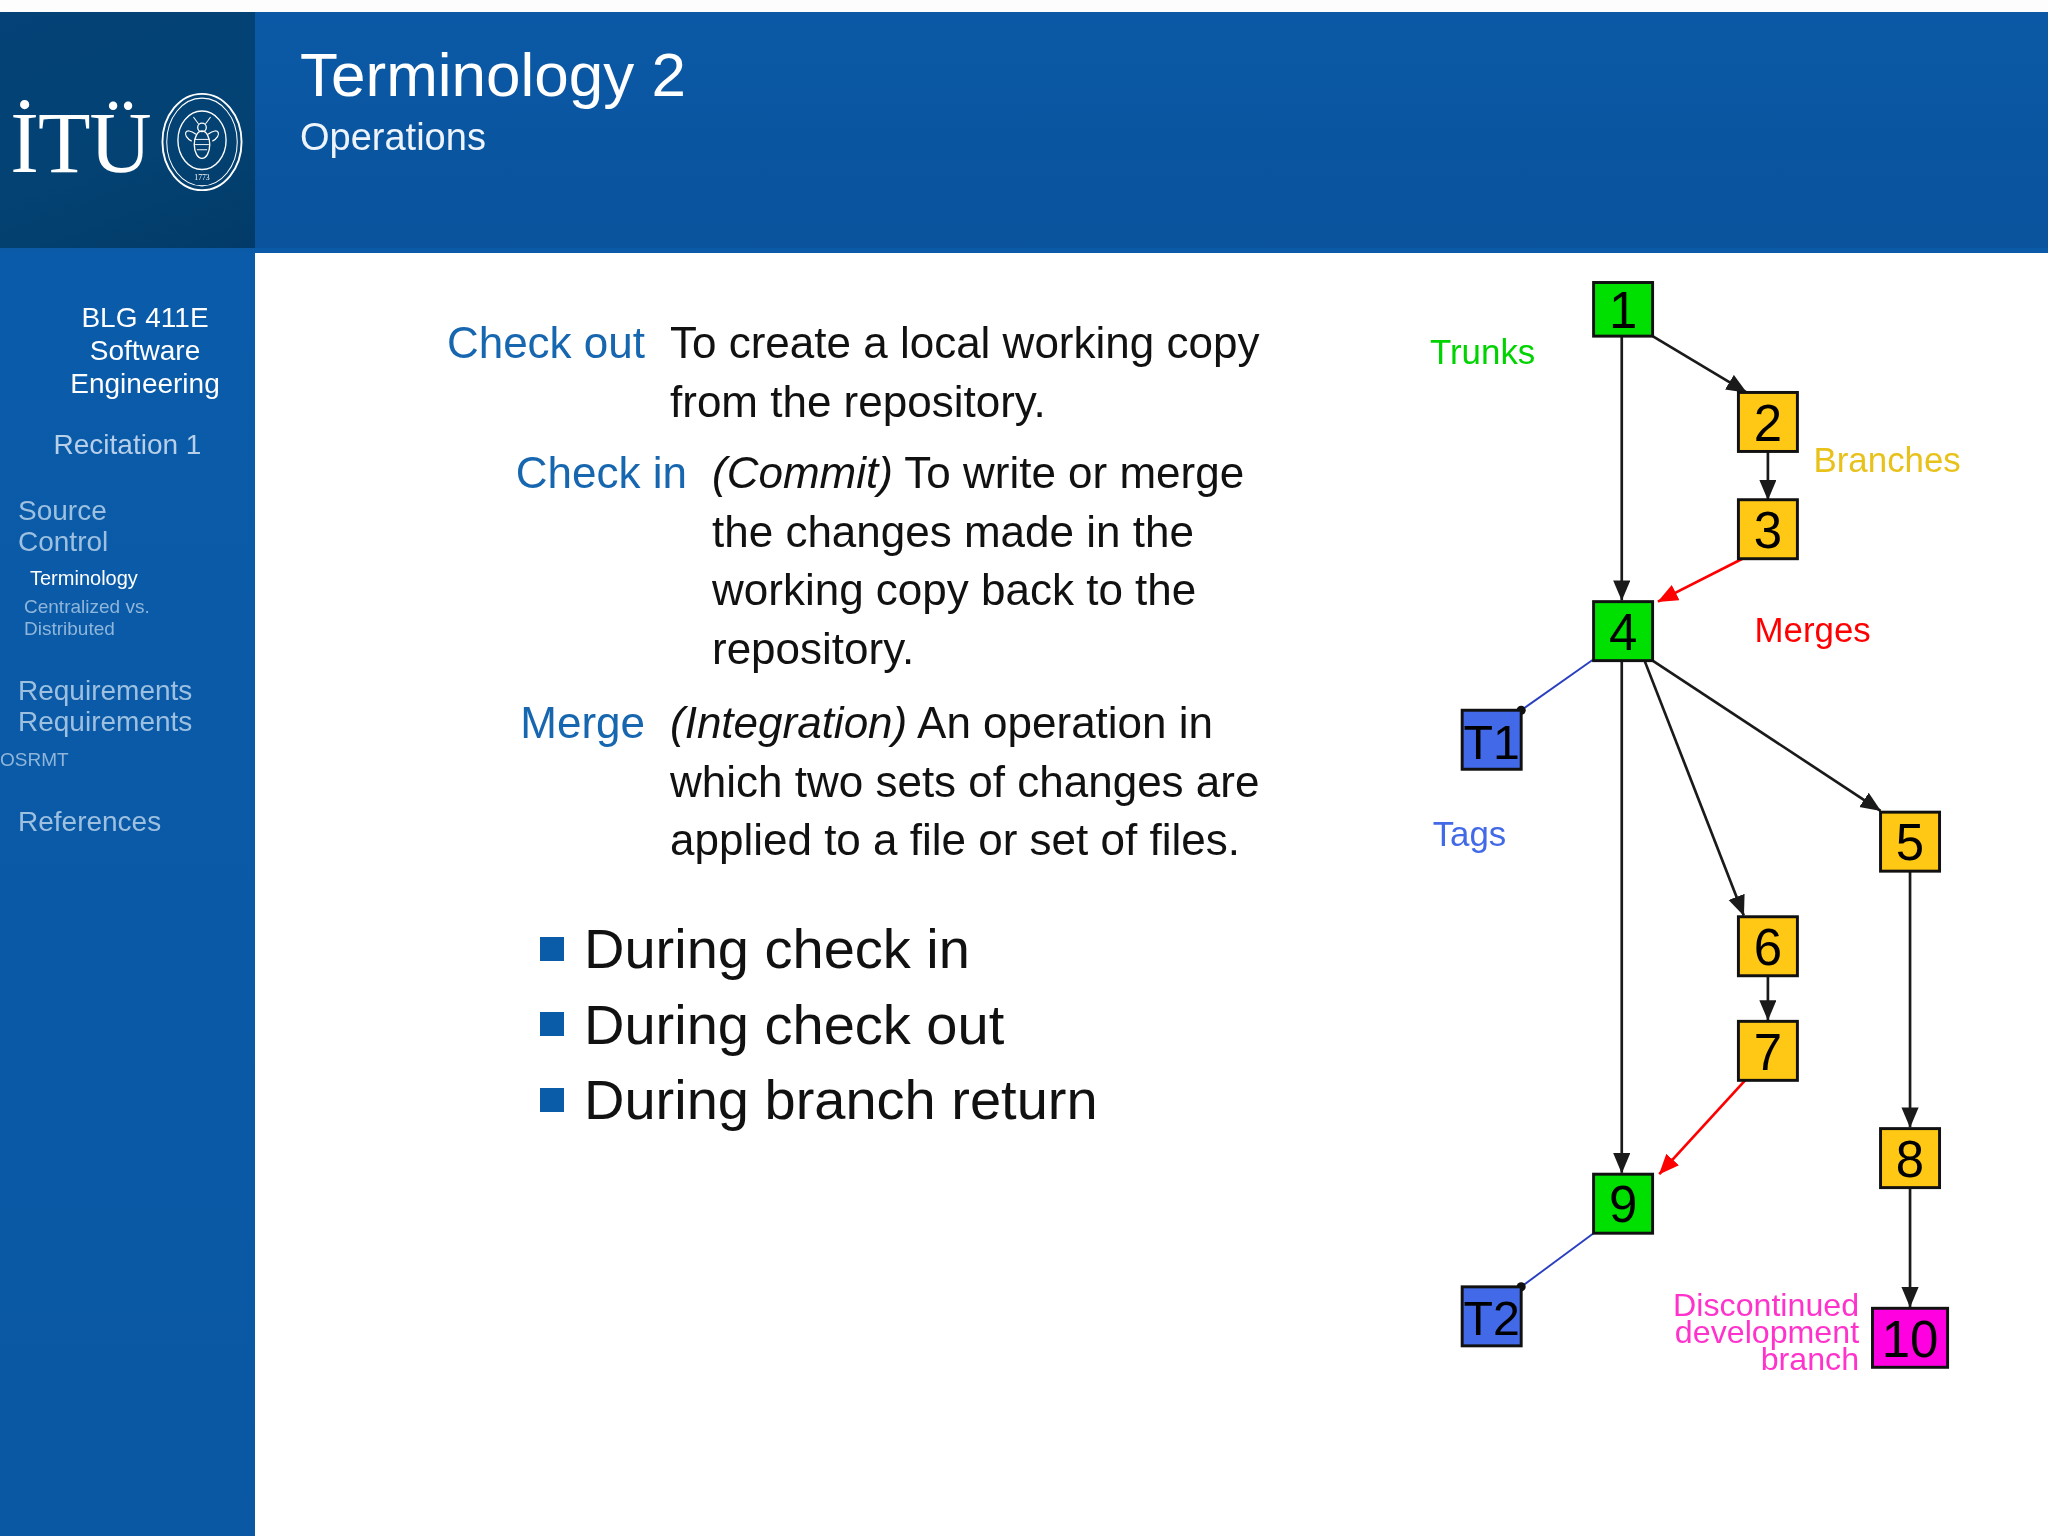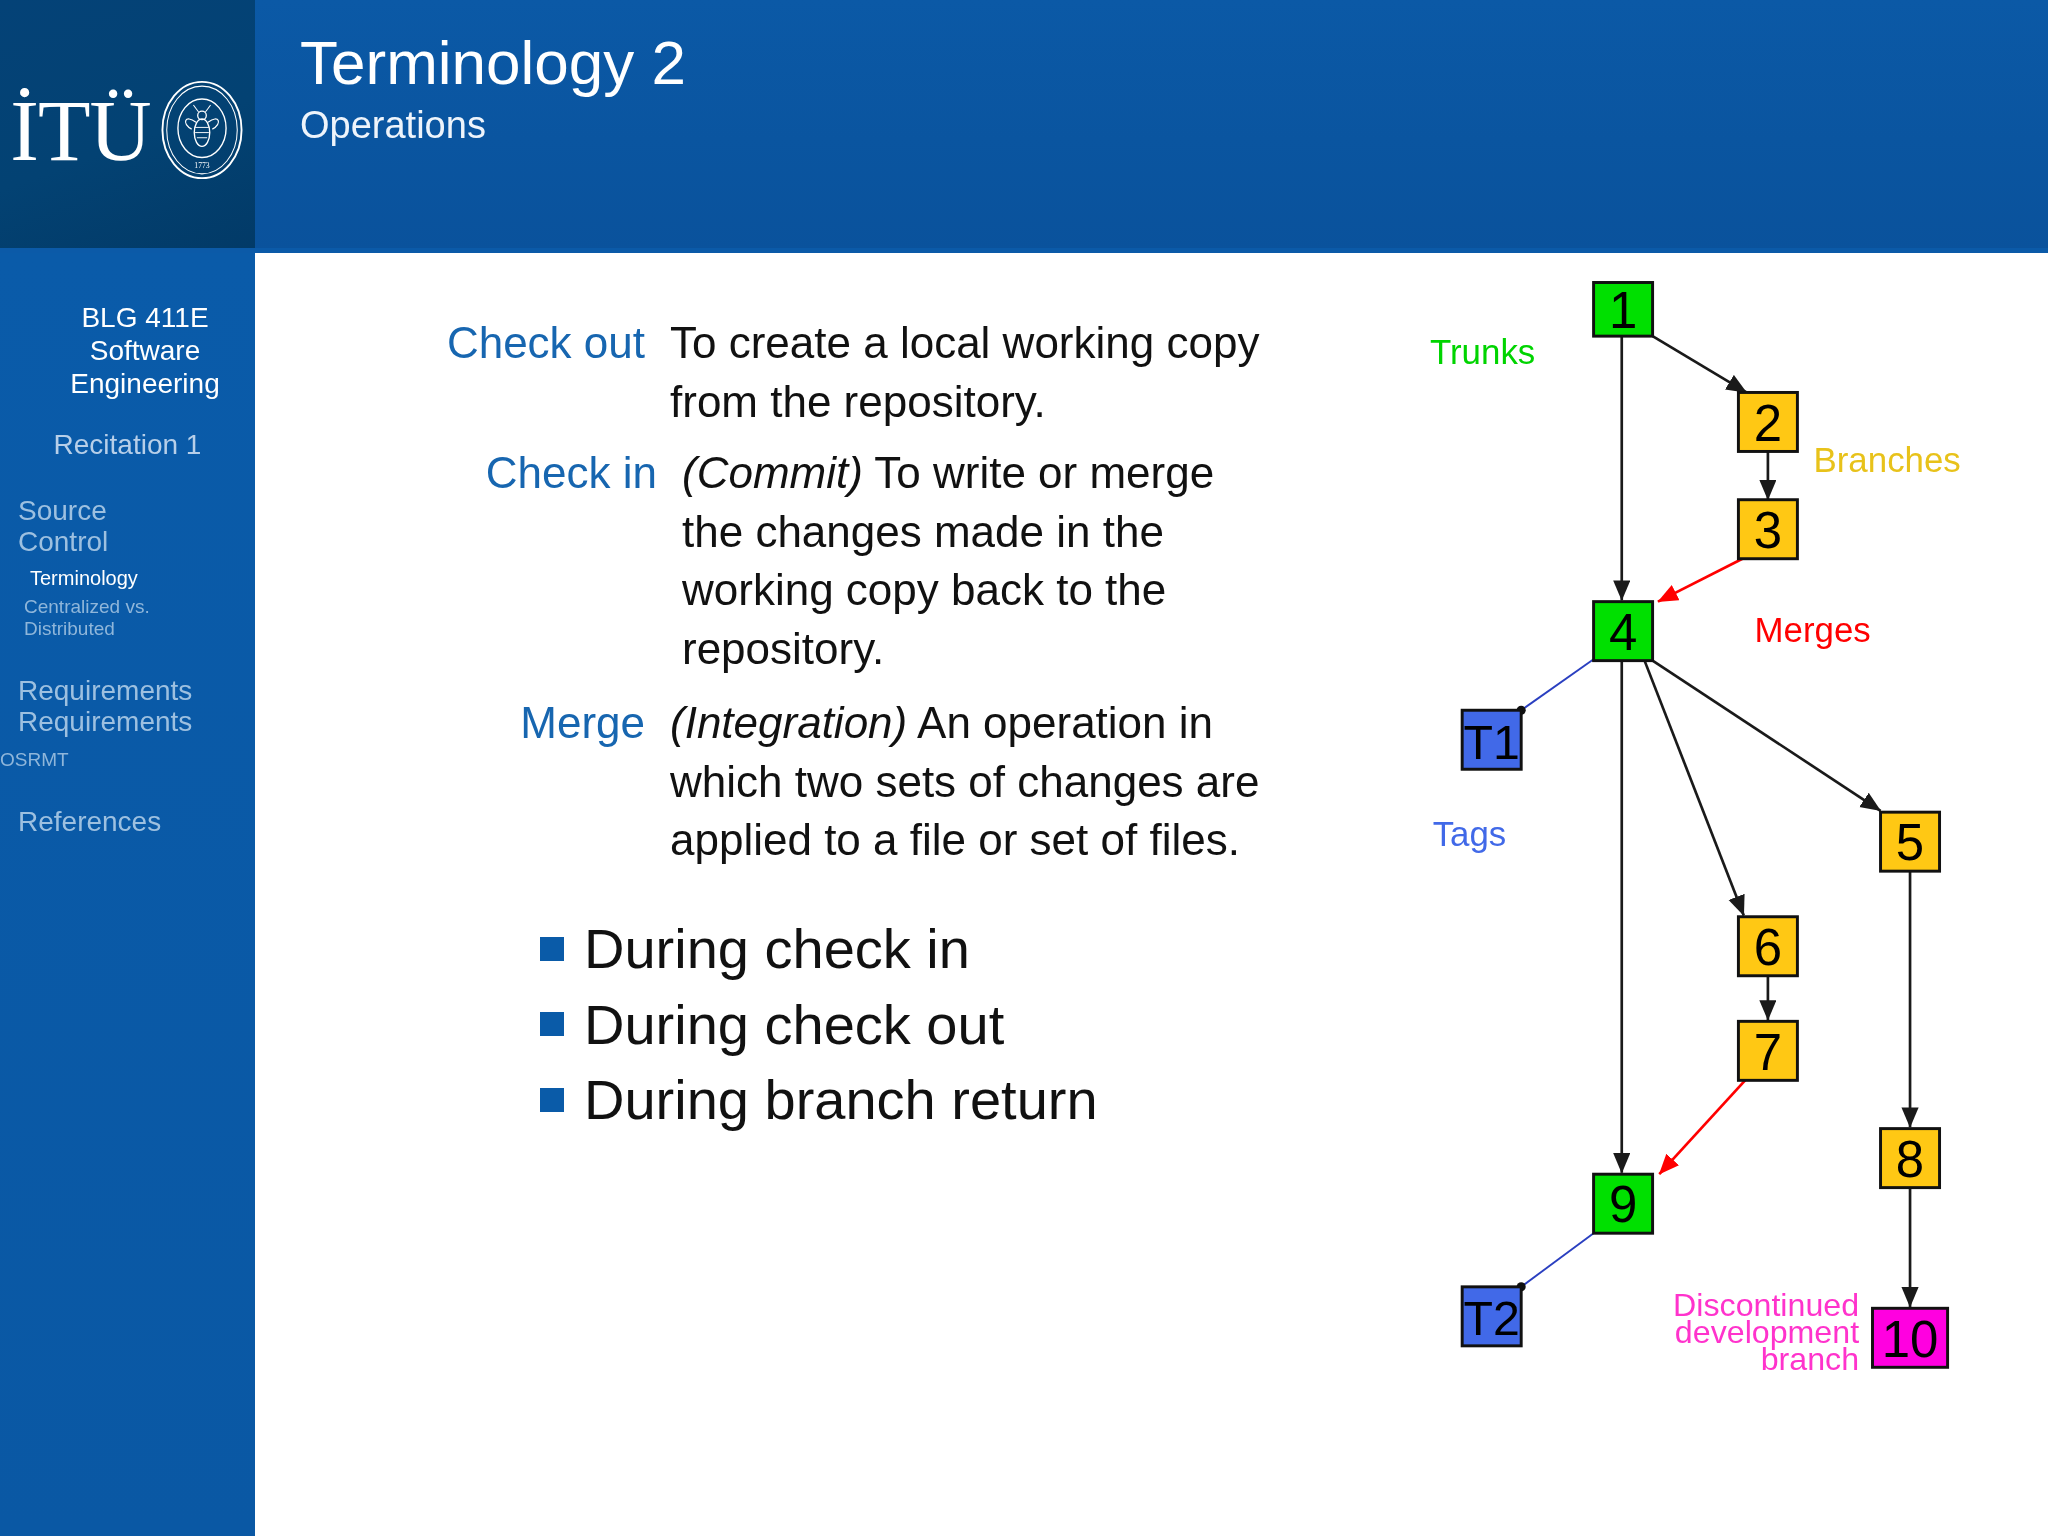--- a/index.html
+++ b/index.html
@@ -6,21 +6,21 @@
   body{
     width:2048px;height:1536px;overflow:hidden;
     background:#ffffff;
     font-family:"Liberation Sans","DejaVu Sans",sans-serif;
     -webkit-font-smoothing:antialiased;
   }
   #slide{position:relative;width:2048px;height:1536px;background:#fdfdfd;}
 
   
   #header{
-    position:absolute;left:0;top:0;width:2048px;height:253px;
+    position:absolute;left:0;top:12px;width:2048px;height:253px;
     background:#0d5aa7;
     background:linear-gradient(180deg,#0b59a6 0%,#0a55a0 55%,#0a529c 100%);
   }
   #header-accent{
     position:absolute;left:0;top:248px;width:2048px;height:5px;background:#0b5aa8;
   }
   #logo-panel{
     position:absolute;left:0;top:0;width:255px;height:253px;
     background:linear-gradient(160deg,#044277 0%,#034273 55%,#023a67 100%);
     display:flex;align-items:center;justify-content:center;
@@ -79,21 +79,21 @@
     color:#1766b0;font-size:44px;line-height:1.33;text-align:right;
     width:390px;flex:0 0 390px;font-weight:400;
   }
   .def-body{
     color:#111111;font-size:44px;line-height:1.33;width:600px;
     margin-left:25px;font-weight:400;
   }
   .def-body i{font-style:italic;}
 
   #row-checkout{left:0px;top:30px;}
-  #row-checkin{left:12px;top:160px;}
+  #row-checkin{left:0px;top:160px;padding-left:42px;}
   #row-merge{left:0px;top:410px;}
 
   #bullets{position:absolute;left:285px;top:665px;}
   .bullet-item{display:flex;align-items:center;margin-bottom:14px;}
   .bullet-sq{width:24px;height:24px;background:#0a5ba8;flex:0 0 24px;margin-right:20px;}
   .bullet-text{color:#111111;font-size:56px;line-height:1.1;font-weight:400;}
 
   
   #diagram{position:absolute;left:1150px;top:0px;width:640px;height:1180px;}
   #diagram svg{display:block;}

